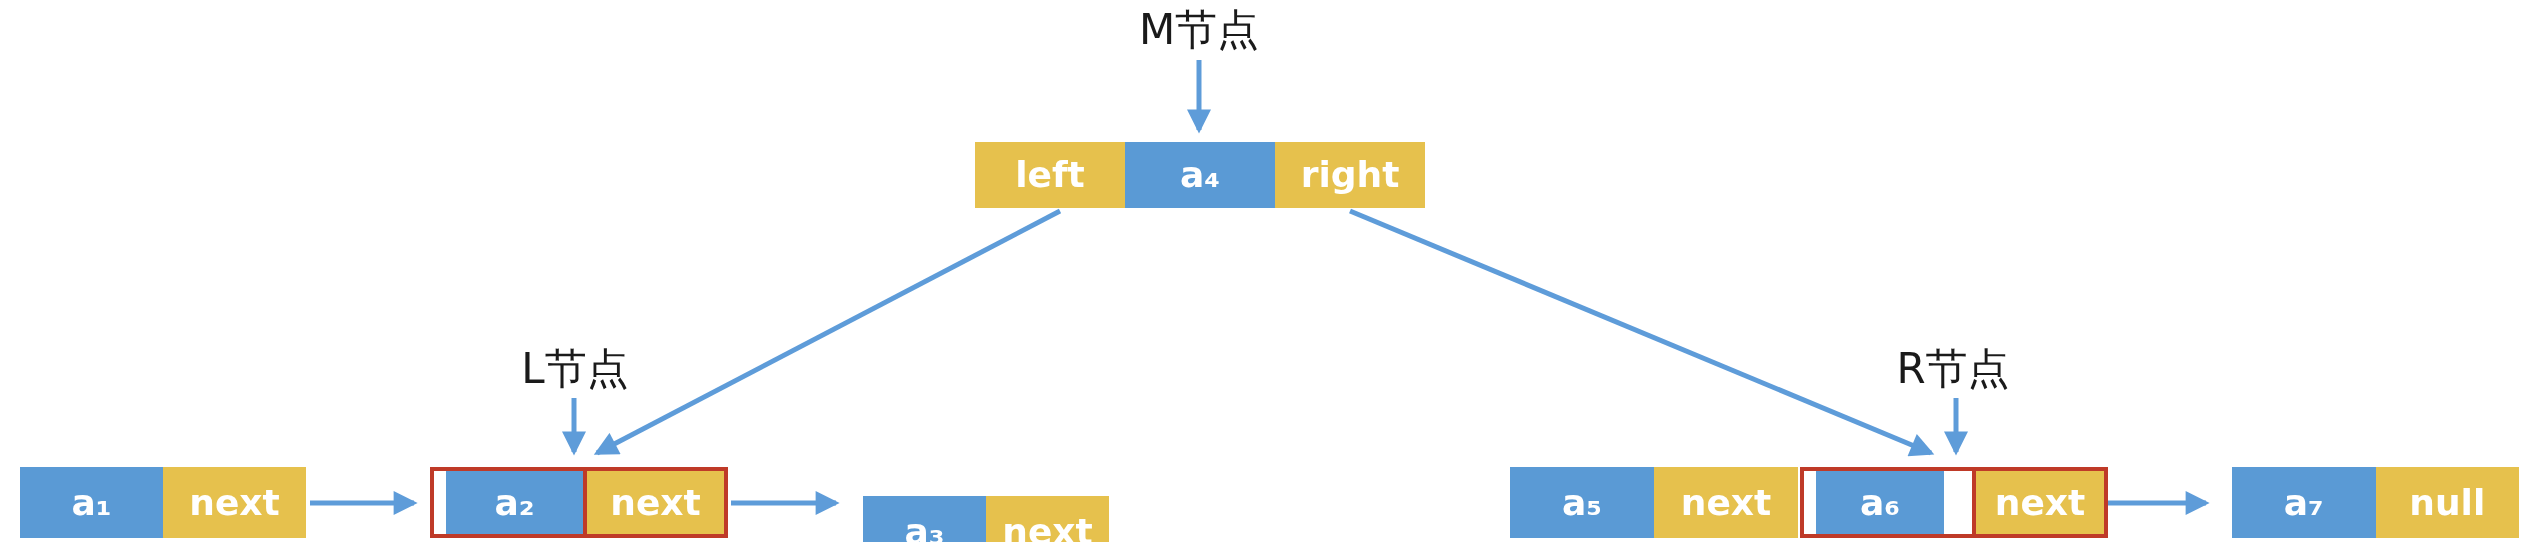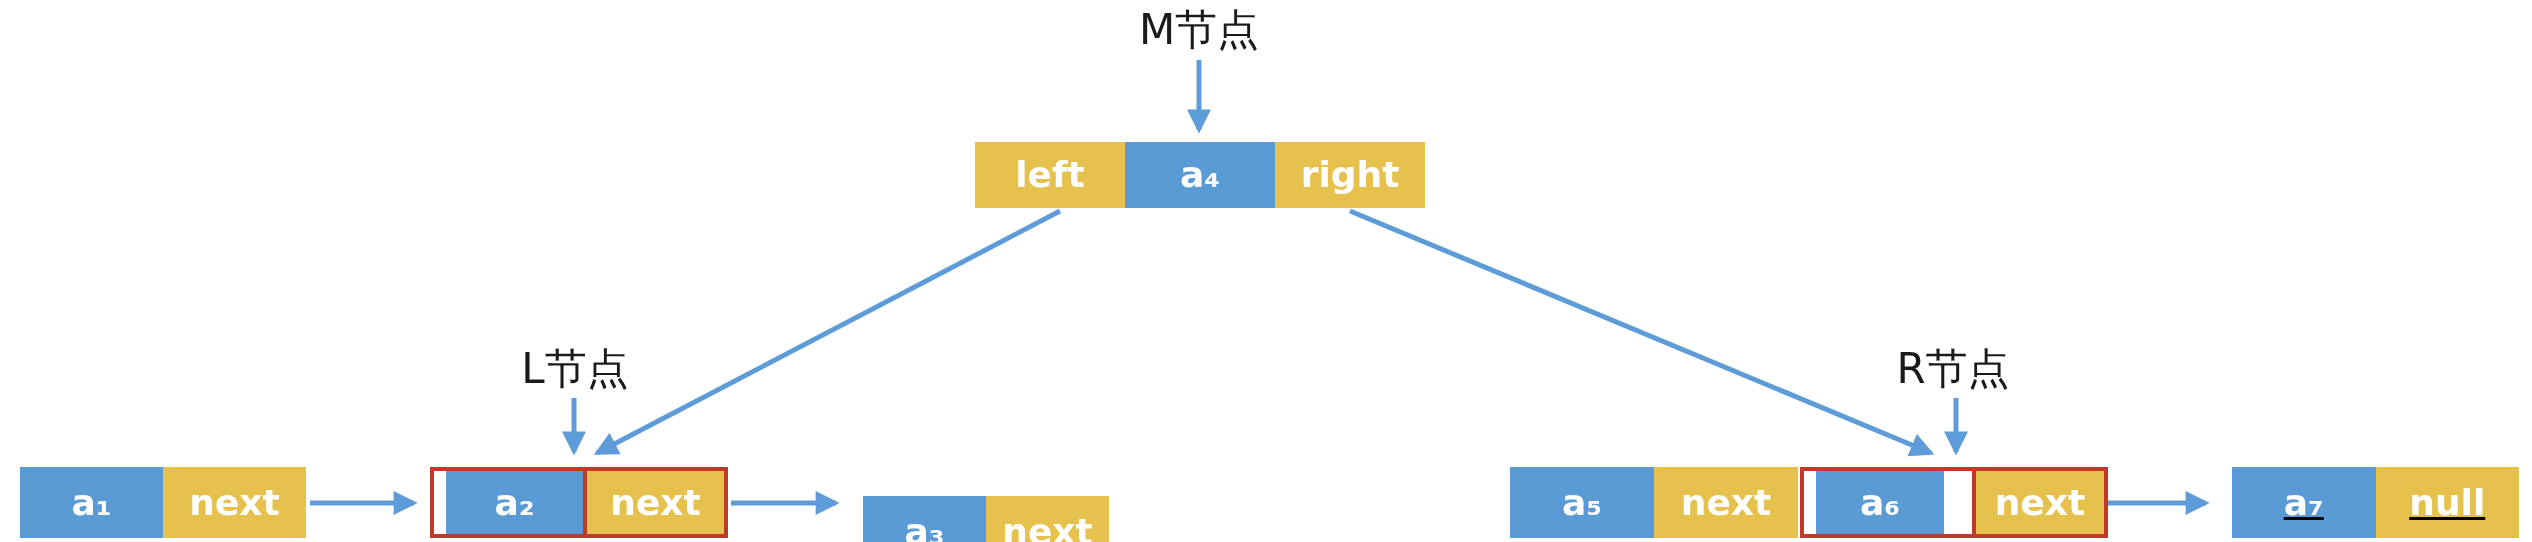--- a/index.html
+++ b/index.html
@@ -123,18 +123,18 @@
   <div class="node" style="left:1454px;width:300px;margin-left:44px;">
     <div class="cell blue">a₅</div>
     <div class="cell yellow">next</div>
   </div>
 
   <div class="node highlight" style="left:1800px;width:308px;gap:28px;">
     <div class="cell blue">a₆</div>
     <div class="cell yellow">next</div>
   </div>
 
-  <div class="node" style="left:2220px;width:299px;text-decoration:underline;">
+  <div class="node" style="left:2220px;width:299px;">
     <div class="cell blue">a₇</div>
     <div class="cell yellow">null</div>
   </div>
 
 </div>
 
 </body></html>

